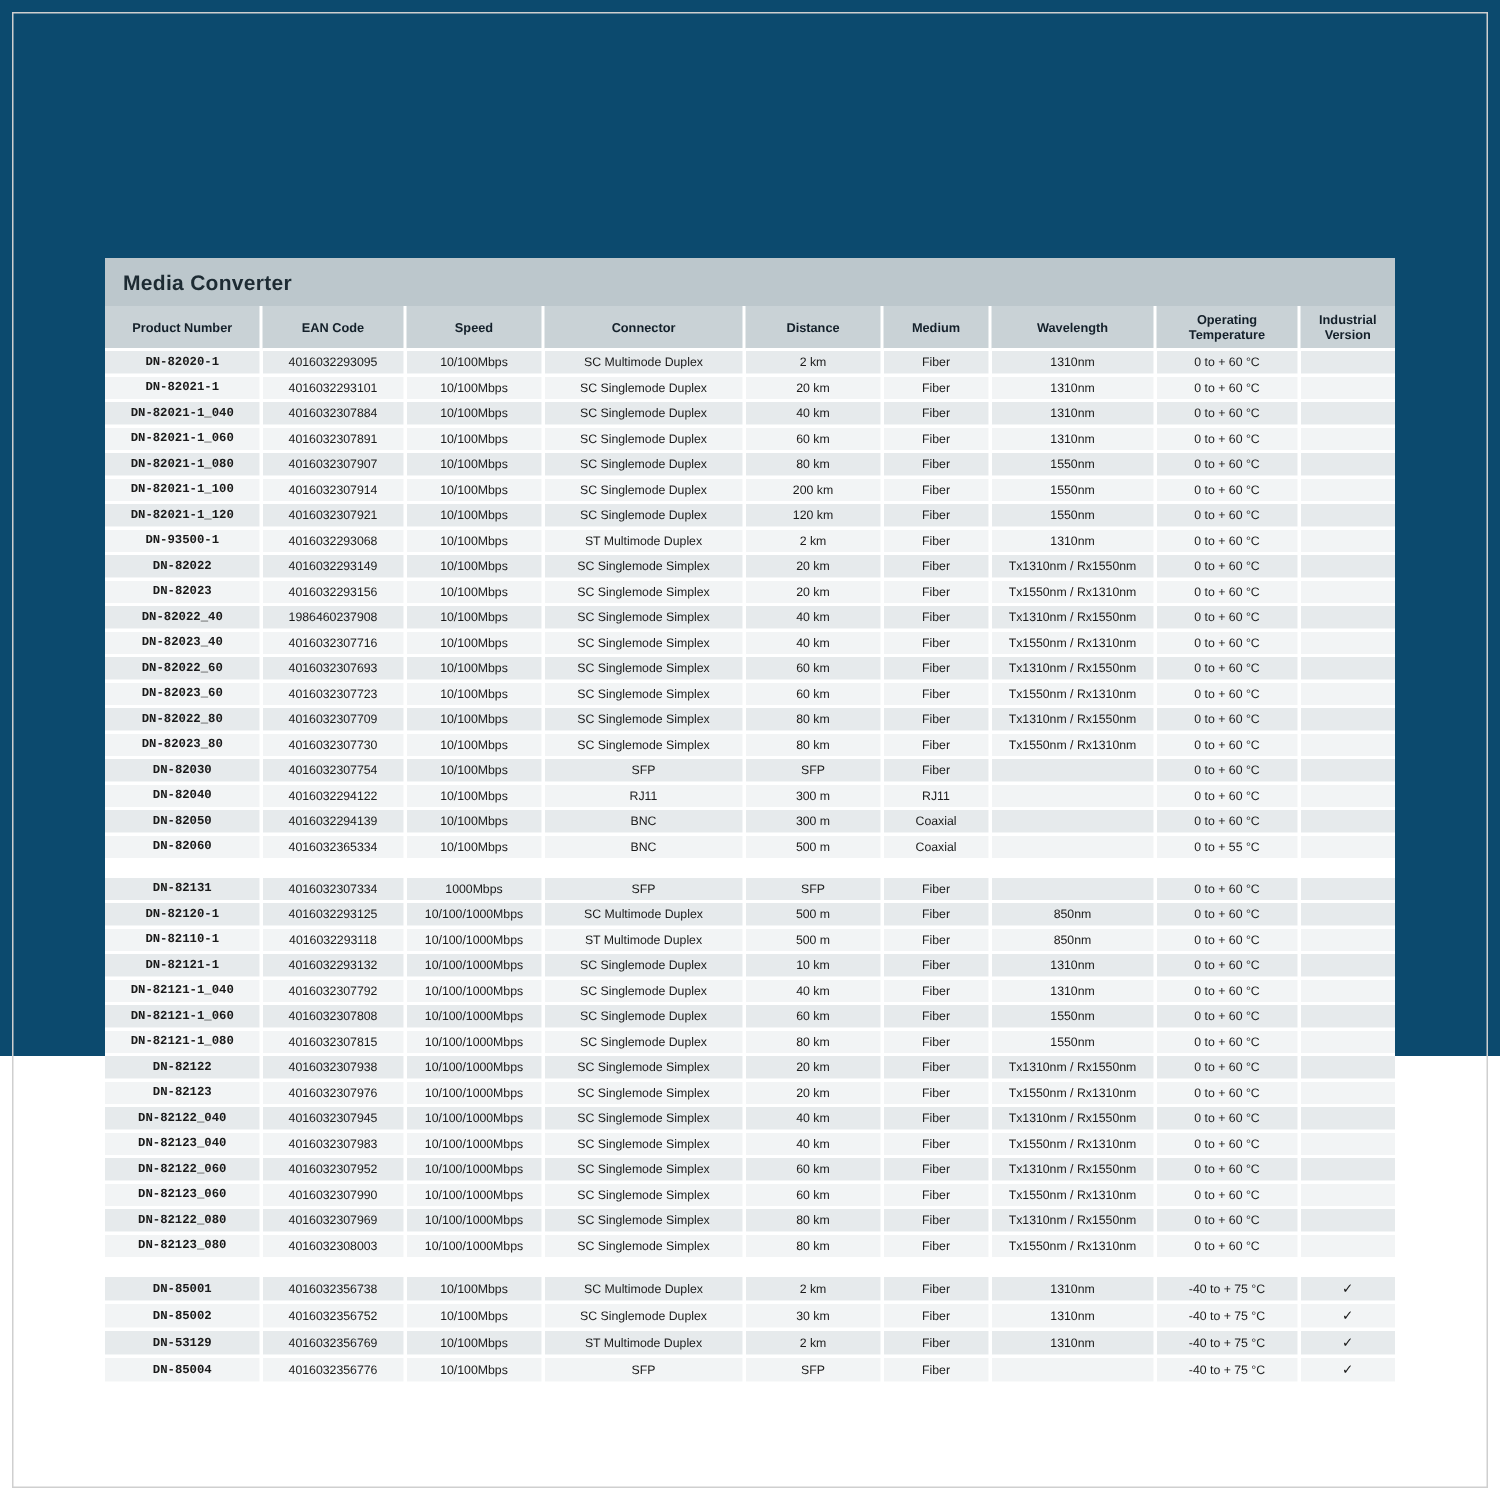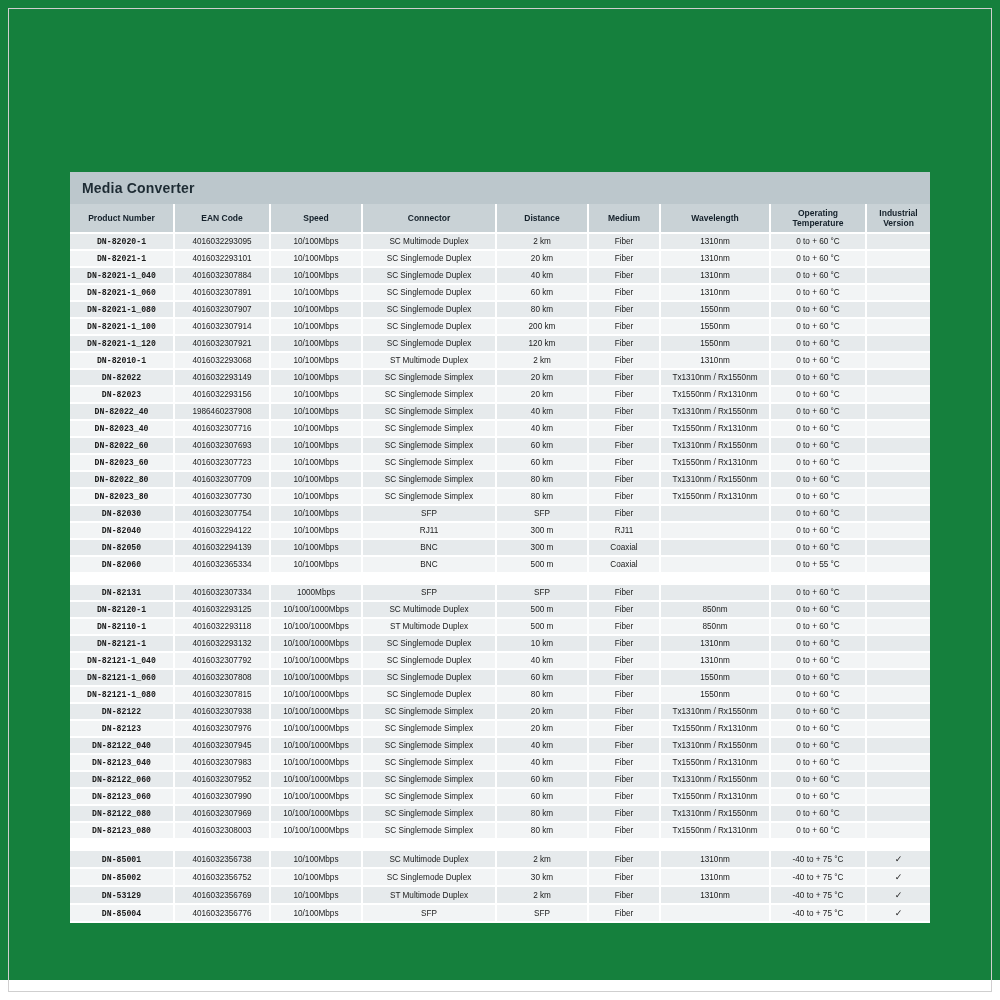--- a/index.html
+++ b/index.html
@@ -6,22 +6,22 @@
     margin: 0;
     padding: 0;
     background: #ffffff;
     width: 1000px;
     height: 1000px;
     font-family: "Liberation Sans", sans-serif;
   }
   #page {
     position: relative;
     width: 1000px;
-    height: 980px;
-    background: #15803d;
+    height: 704px;
+    background: #0c4a6e;
     box-sizing: border-box;
   }
   .page-border {
     position: absolute;
     left: 8px;
     top: 8px;
     width: 984px;
     height: 984px;
     border: 1px solid #cfcfcf;
     box-sizing: border-box;
@@ -209,21 +209,21 @@
             <td>4016032307921</td>
             <td>10/100Mbps</td>
             <td>SC Singlemode Duplex</td>
             <td>120 km</td>
             <td>Fiber</td>
             <td>1550nm</td>
             <td>0 to + 60 °C</td>
             <td></td>
           </tr>
           <tr class="row-b">
-            <td class="pn">DN-82010-1</td>
+            <td class="pn">DN-93500-1</td>
             <td>4016032293068</td>
             <td>10/100Mbps</td>
             <td>ST Multimode Duplex</td>
             <td>2 km</td>
             <td>Fiber</td>
             <td>1310nm</td>
             <td>0 to + 60 °C</td>
             <td></td>
           </tr>
           <tr class="row-a">

